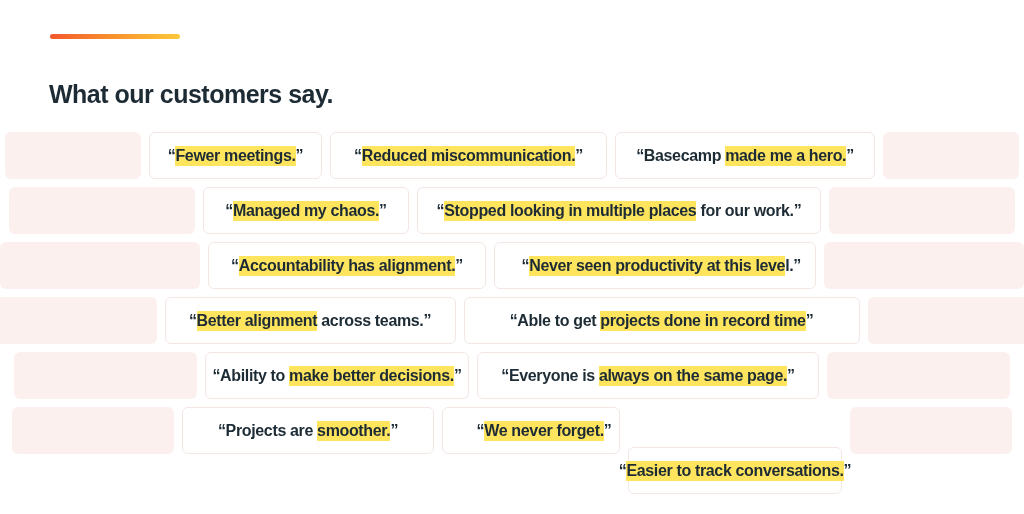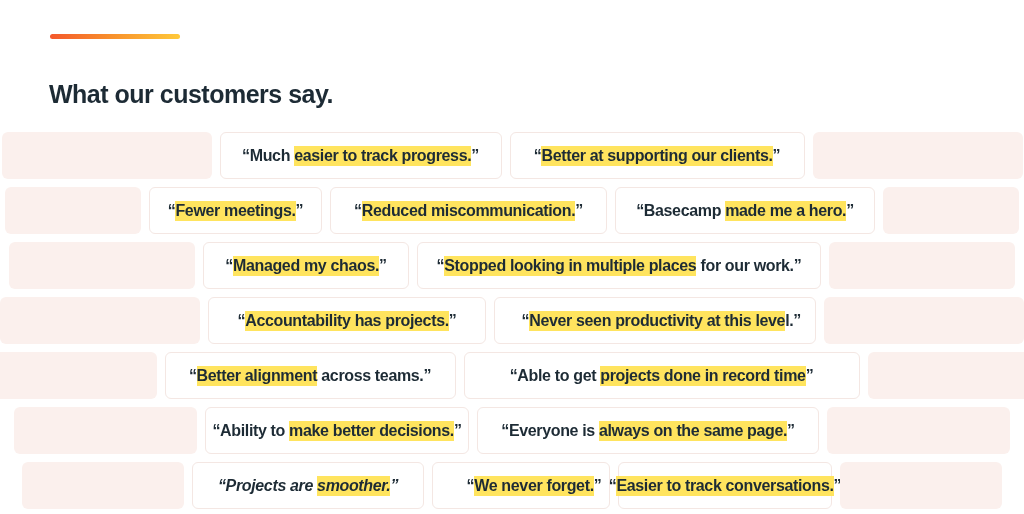--- a/index.html
+++ b/index.html
@@ -107,30 +107,20 @@
 
 <div class="page">
 
   <div class="header">
     <div class="accent-bar"></div>
     <div class="page-title">What our customers say.</div>
   </div>
 
   <div class="wall">
       <div class="wall-row">
-        <div class="filler" style="width: 210px;"></div>
-        <div class="quote-card" style="width: 282px;">
-          <div class="quote-text"><span>“Much </span><span class="hl">easier to track progress.</span><span>”</span></div>
-        </div>
-        <div class="quote-card" style="width: 295px;">
-          <div class="quote-text"><span>“</span><span class="hl">Better at supporting our clients.</span><span>”</span></div>
-        </div>
-        <div class="filler" style="width: 210px;"></div>
-      </div>
-      <div class="wall-row">
         <div class="filler" style="width: 136px;"></div>
         <div class="quote-card" style="width: 173px;">
           <div class="quote-text"><span>“</span><span class="hl">Fewer meetings.</span><span>”</span></div>
         </div>
         <div class="quote-card" style="width: 277px;">
           <div class="quote-text"><span>“</span><span class="hl">Reduced miscommunication.</span><span>”</span></div>
         </div>
         <div class="quote-card" style="width: 260px;">
           <div class="quote-text"><span>“Basecamp </span><span class="hl">made me a hero.</span><span>”</span></div>
         </div>
@@ -142,21 +132,21 @@
           <div class="quote-text"><span>“</span><span class="hl">Managed my chaos.</span><span>”</span></div>
         </div>
         <div class="quote-card" style="width: 404px; text-align: center;">
           <div class="quote-text"><span>“</span><span class="hl">Stopped looking in multiple places</span><span> for our work.”</span></div>
         </div>
         <div class="filler" style="width: 186px;"></div>
       </div>
       <div class="wall-row">
         <div class="filler" style="width: 200px;"></div>
         <div class="quote-card" style="width: 278px;">
-          <div class="quote-text"><span>“</span><span class="hl">Accountability has projects.</span><span>”</span></div>
+          <div class="quote-text"><span>“</span><span class="hl">Accountability has alignment.</span><span>”</span></div>
         </div>
         <div class="quote-card" style="width: 322px; justify-content: flex-end;">
           <div class="quote-text"><span>“</span><span class="hl">Never seen productivity at this leve</span><span>l.”</span></div>
         </div>
         <div class="filler" style="width: 200px;"></div>
       </div>
       <div class="wall-row">
         <div class="filler" style="width: 178px;"></div>
         <div class="quote-card" style="width: 291px;">
           <div class="quote-text"><span>“</span><span class="hl">Better alignment</span><span> across teams.”</span></div>
@@ -171,26 +161,26 @@
         <div class="quote-card" style="width: 264px;">
           <div class="quote-text"><span>“Ability to </span><span class="hl">make better decisions.</span><span>”</span></div>
         </div>
         <div class="quote-card" style="width: 342px;">
           <div class="quote-text"><span>“Everyone is </span><span class="hl">always on the same page.</span><span>”</span></div>
         </div>
         <div class="filler" style="width: 183px;"></div>
       </div>
       <div class="wall-row">
         <div class="filler" style="width: 162px;"></div>
-        <div class="quote-card" style="width: 232px; font-style: italic;">
+        <div class="quote-card" style="width: 252px;">
           <div class="quote-text"><span>“Projects are </span><span class="hl">smoother.</span><span>”</span></div>
         </div>
         <div class="quote-card" style="width: 178px; padding-left: 40px;">
           <div class="quote-text"><span>“</span><span class="hl">We never forget.</span><span>”</span></div>
         </div>
-        <div class="quote-card" style="width: 214px;">
+        <div class="quote-card" style="width: 214px; margin-top: 40px;">
           <div class="quote-text"><span>“</span><span class="hl">Easier to track conversations.</span><span>”</span></div>
         </div>
         <div class="filler" style="width: 162px;"></div>
       </div>
     </div>
 
 </div>
 
 </body></html>

